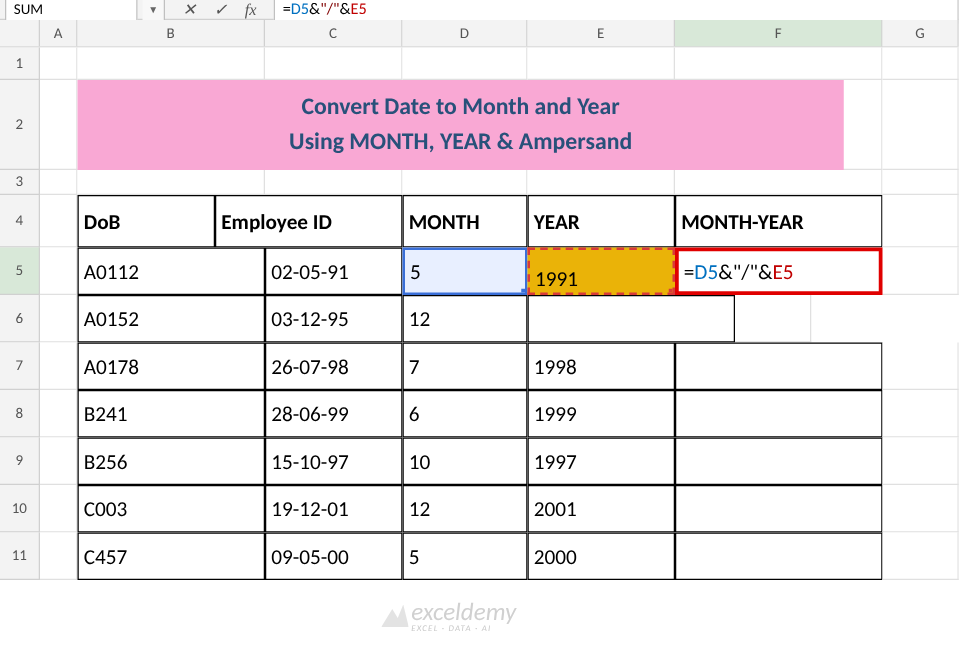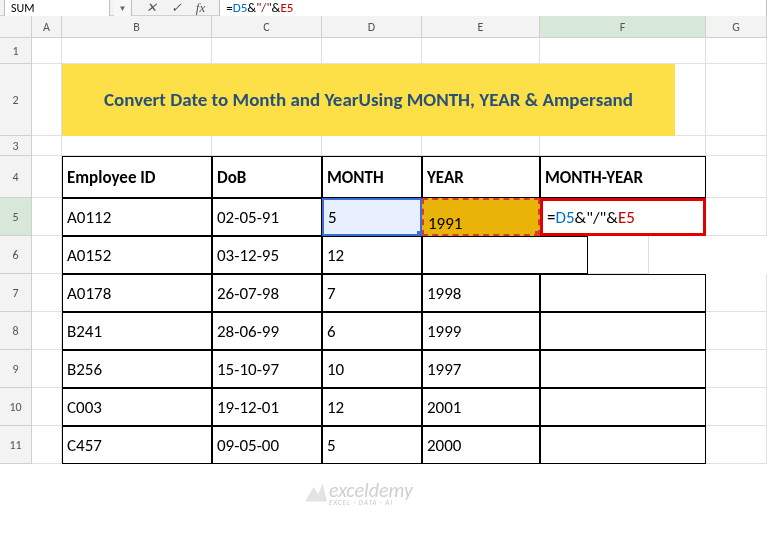--- a/index.html
+++ b/index.html
@@ -37,21 +37,21 @@
 .row-h.active { background: #d8e8d8; }
 .cell { border-right: 1px solid #e0e0e0; border-bottom: 1px solid #e0e0e0; display: flex; align-items: center; padding: 0 4px; font-size: 15px; color: #000; background: #fff; overflow: hidden; }
 .r1 .cell, .r1 .row-h { height: 26px; }
 .r2 .cell, .r2 .row-h { height: 72px; }
 .r3 .cell, .r3 .row-h { height: 20px; }
 .r4 .cell, .r4 .row-h { height: 42px; }
 .r5 .cell, .r5 .row-h, .r6 .cell, .r6 .row-h, .r7 .cell, .r7 .row-h,
 .r8 .cell, .r8 .row-h, .r9 .cell, .r9 .row-h, .r10 .cell, .r10 .row-h,
 .r11 .cell, .r11 .row-h { height: 38px; }
 
-.title-merge { position: absolute; left: 62px; top: 26px; width: 613px; height: 72px; background: #fde047; display: flex; flex-direction: row; align-items: center; justify-content: center; font-size: 19px; font-weight: bold; color: #28517a; text-align: center; z-index: 2; line-height: 1.5; }
+.title-merge { position: absolute; left: 62px; top: 26px; width: 613px; height: 72px; background: #f9a8d4; display: flex; flex-direction: column; align-items: center; justify-content: center; font-size: 19px; font-weight: bold; color: #28517a; text-align: center; z-index: 2; line-height: 1.5; }
 
 .tbl-header { font-size: 17px; font-weight: bold; background: #fff; border: 1.5px solid #000 !important; }
 .tbl-cell { border: 1px solid #000 !important; font-size: 17px; }
 .tbl-cell.d5 { background: #e8efff; border: 2px solid #3a6fd8 !important; position: relative; z-index: 3; }
 .tbl-cell.e5 { background: #eab308; border: 2px dashed #d83a3a !important; position: relative; z-index: 3; align-items: flex-end; }
 .tbl-cell.f5 { background: #fff; border: 3px solid #e00000 !important; position: relative; z-index: 4; }
 .tbl-cell.f5 span.ref-blue { color: #0070c0; }
 .tbl-cell.f5 span.ref-red { color: #c00000; }
 .tbl-cell.f5 .cursor { border-right: 1px solid #000; animation: blink 1s infinite; }
 @keyframes blink { 50% { opacity: 0; } }
@@ -129,22 +129,22 @@
         <div class="cell cB"></div>
         <div class="cell cC"></div>
         <div class="cell cD"></div>
         <div class="cell cE"></div>
         <div class="cell cF"></div>
         <div class="cell cG"></div>
     </div>
     <div class="row r4">
       <div class="row-h">4</div>
       <div class="cell cA"></div>
+      <div class="cell cC tbl-header">DoB</div>
       <div class="cell cB tbl-header">Employee ID</div>
-      <div class="cell cC tbl-header">DoB</div>
       <div class="cell cD tbl-header">MONTH</div>
       <div class="cell cE tbl-header">YEAR</div>
       <div class="cell cF tbl-header">MONTH-YEAR</div>
       <div class="cell cG"></div>
     </div>
 
     <div class="row r5">
       <div class="row-h active">5</div>
       <div class="cell cA"></div>
       <div class="cell cB tbl-cell">A0112</div>

